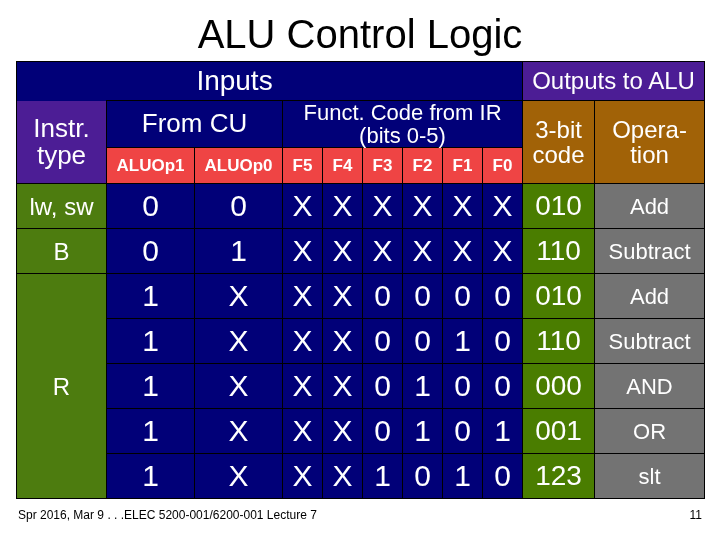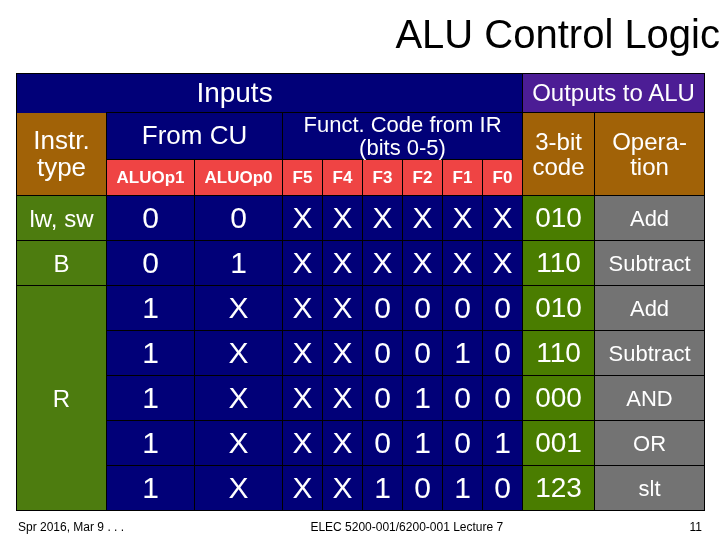--- a/index.html
+++ b/index.html
@@ -13,24 +13,24 @@
   }
   .slide {
     width: 720px;
     height: 540px;
     background: #fff;
     display: flex;
     flex-direction: column;
     position: relative;
   }
   .title {
-    text-align: right;
+    text-align: center;
     font-size: 40px;
     color: #000;
-    padding: 12px 0 16px 0;
+    padding: 12px 0 4px 0;
     font-weight: 400;
   }
   .table-wrap {
     flex: 1;
     padding: 0 16px 0 16px;
   }
   table.alu {
     border-collapse: collapse;
     width: 100%;
     table-layout: fixed;
@@ -51,21 +51,21 @@
     height: 38px;
     border-bottom: none !important;
   }
   .hdr-outputs {
     background: #4c1d95;
     color: #fff;
     font-size: 24px;
     height: 38px;
   }
   .hdr-instr {
-    background: #a16207;
+    background: #4c1d95;
     color: #fff;
     font-size: 26px;
     padding: 0 2px;
   }
   .hdr-fromcu {
     background: #010078;
     color: #fff;
     font-size: 26px;
   }
   .hdr-funct {
@@ -107,23 +107,23 @@
     background: #737373;
     color: #fff;
     font-size: 22px;
   }
   .footer {
     display: flex;
     justify-content: space-between;
     align-items: center;
     font-size: 12px;
     color: #000;
-    padding: 4px 18px 6px 18px;
-  }
-  .footer .mid { flex:1; text-align:center; }
+    padding: 4px 18px 18px 18px;
+  }
+  .footer .mid { flex:1; text-align:left; }
 </style>
 </head>
 <body>
 
 <div class="slide">
   <div class="title">ALU Control Logic</div>
 
   <div class="table-wrap">
     <table class="alu">
       <colgroup>

